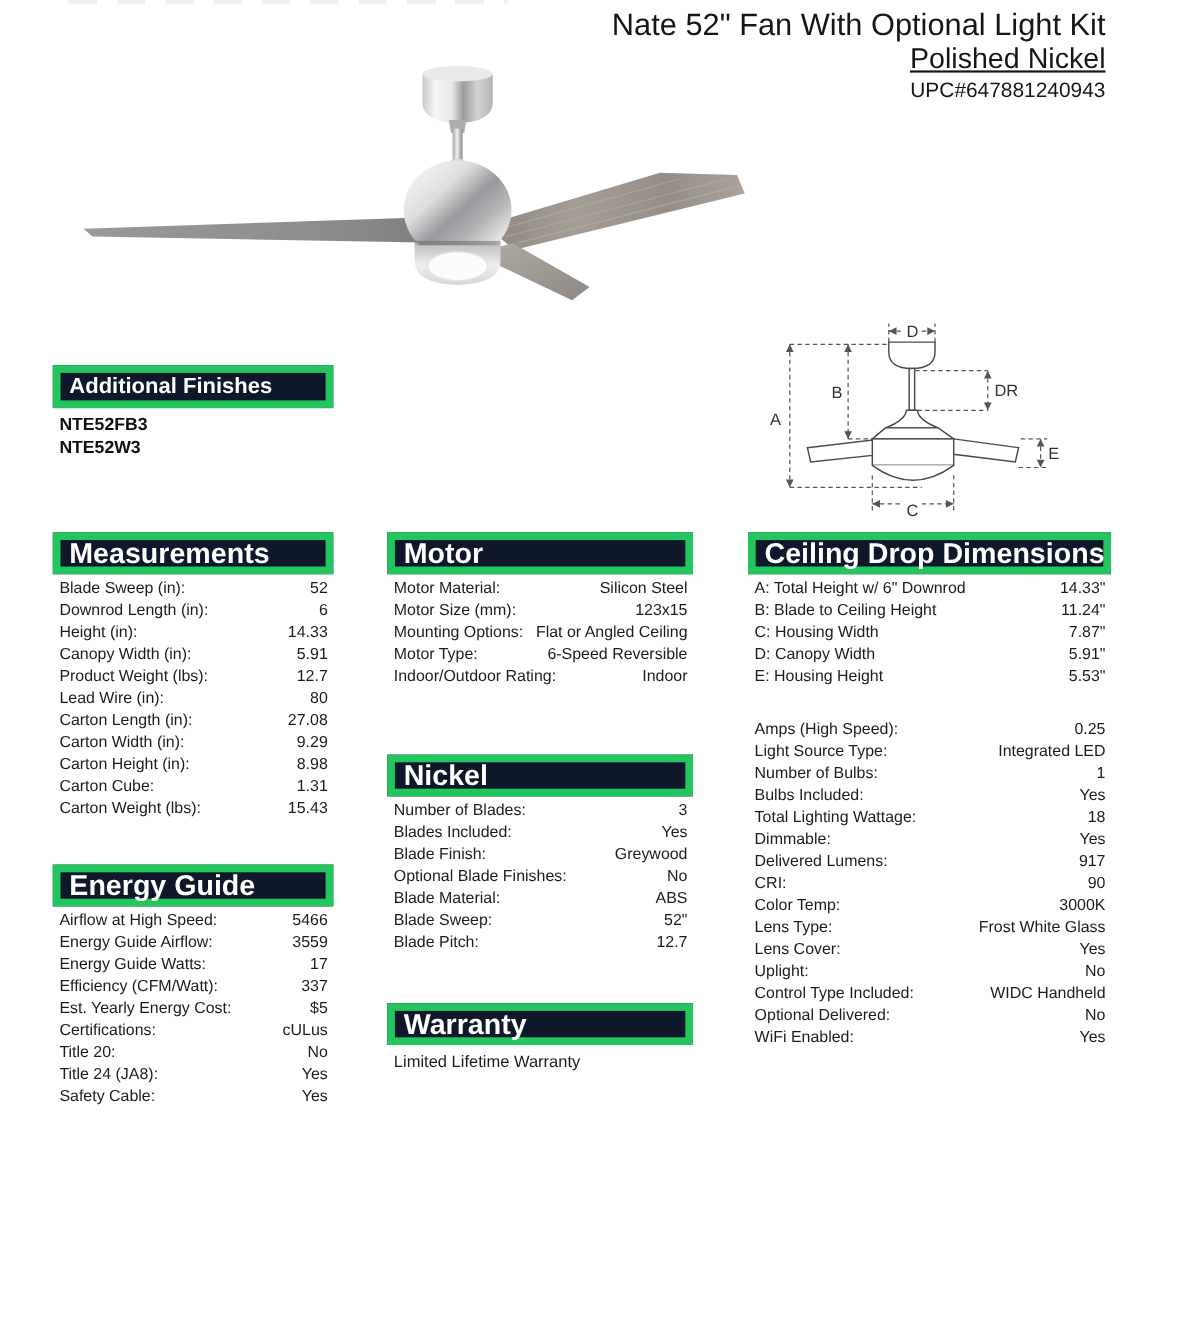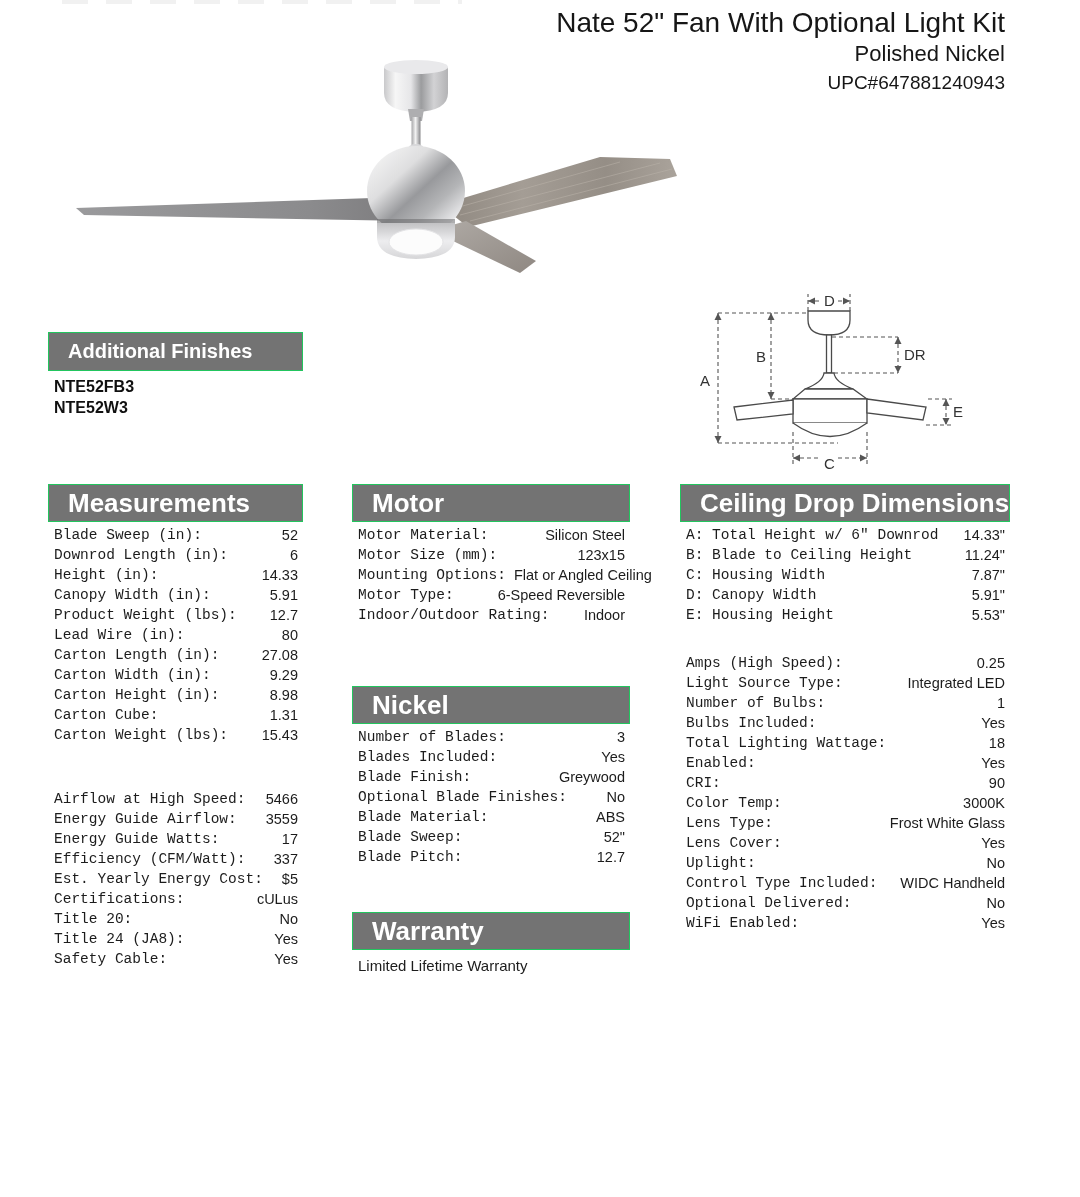--- a/index.html
+++ b/index.html
@@ -5,33 +5,33 @@
   html,body{margin:0;padding:0;background:#ffffff;}
   .page{position:relative;width:1080px;height:1197px;background:#fff;
         font-family:"Liberation Sans",sans-serif;overflow:hidden;color:#1c1c1c;}
 
   
   .top-crop{position:absolute;top:0;left:62px;width:400px;height:4px;opacity:.5;
     background:repeating-linear-gradient(90deg,#e3e3e3 0 26px,transparent 26px 44px);}
 
   .title-block{position:absolute;top:6px;right:75px;text-align:right;color:#161616;}
   .product-title{font-size:28px;line-height:33px;}
-  .product-finish{font-size:22px;line-height:27px;margin-top:1px;}
+  .product-finish{font-size:26px;line-height:27px;margin-top:1px;text-decoration:underline;}
   .product-upc{font-size:19px;line-height:25px;margin-top:3px;text-align:right;}
 
   .section{position:absolute;box-sizing:border-box;}
-  .bar{height:38px;background:#737373;border:1px solid #22c55e;box-sizing:border-box;
-       display:flex;align-items:center;padding-left:19px;color:#fff;font-weight:bold;
+  .bar{height:38px;background:#0f172a;border:7px solid #22c55e;box-sizing:border-box;
+       display:flex;align-items:center;padding-left:8px;color:#fff;font-weight:bold;
        font-size:26px;white-space:nowrap;}
   .bar.small{font-size:20px;height:39px;}
 
   .rows{margin-top:3px;}
   .spec-row{display:flex;justify-content:space-between;height:20px;line-height:20px;
             font-size:14.5px;padding:0 5px 0 6px;}
-  .spec-label{white-space:nowrap;font-family:Liberation Mono, monospace;}
+  .spec-label{white-space:nowrap;}
   .spec-value{white-space:nowrap;text-align:center;margin-left:8px;}
 
   .finish-list{margin-top:5px;}
   .finish-item{font-weight:bold;font-size:16px;line-height:21px;color:#101010;padding-left:6px;}
 
   .warranty-text{font-size:15px;line-height:20px;padding-left:6px;margin-top:6px;}
 
   .fan-img{position:absolute;left:60px;top:45px;}
   .dim-diagram{position:absolute;left:690px;top:282px;}
   .dim-diagram text{font-size:15px;fill:#333;font-family:"Liberation Sans",sans-serif;}
@@ -243,20 +243,21 @@
           <span class="spec-value">1.31</span>
         </div>
         <div class="spec-row">
           <span class="spec-label">Carton Weight (lbs):</span>
           <span class="spec-value">15.43</span>
         </div>
       </div>
   </section>
 
   <section class="section" style="left:48px;top:786px;width:255px;">
+    <div class="bar">Energy Guide</div>
     <div class="rows">
         <div class="spec-row">
           <span class="spec-label">Airflow at High Speed:</span>
           <span class="spec-value">5466</span>
         </div>
         <div class="spec-row">
           <span class="spec-label">Energy Guide Airflow:</span>
           <span class="spec-value">3559</span>
         </div>
         <div class="spec-row">
@@ -397,22 +398,26 @@
         </div>
         <div class="spec-row">
           <span class="spec-label">Bulbs Included:</span>
           <span class="spec-value">Yes</span>
         </div>
         <div class="spec-row">
           <span class="spec-label">Total Lighting Wattage:</span>
           <span class="spec-value">18</span>
         </div>
         <div class="spec-row">
-          <span class="spec-label">Enabled:</span>
-          <span class="spec-value">Yes</span>
+          <span class="spec-label">Dimmable:</span>
+          <span class="spec-value">Yes</span>
+        </div>
+        <div class="spec-row">
+          <span class="spec-label">Delivered Lumens:</span>
+          <span class="spec-value">917</span>
         </div>
         <div class="spec-row">
           <span class="spec-label">CRI:</span>
           <span class="spec-value">90</span>
         </div>
         <div class="spec-row">
           <span class="spec-label">Color Temp:</span>
           <span class="spec-value">3000K</span>
         </div>
         <div class="spec-row">

